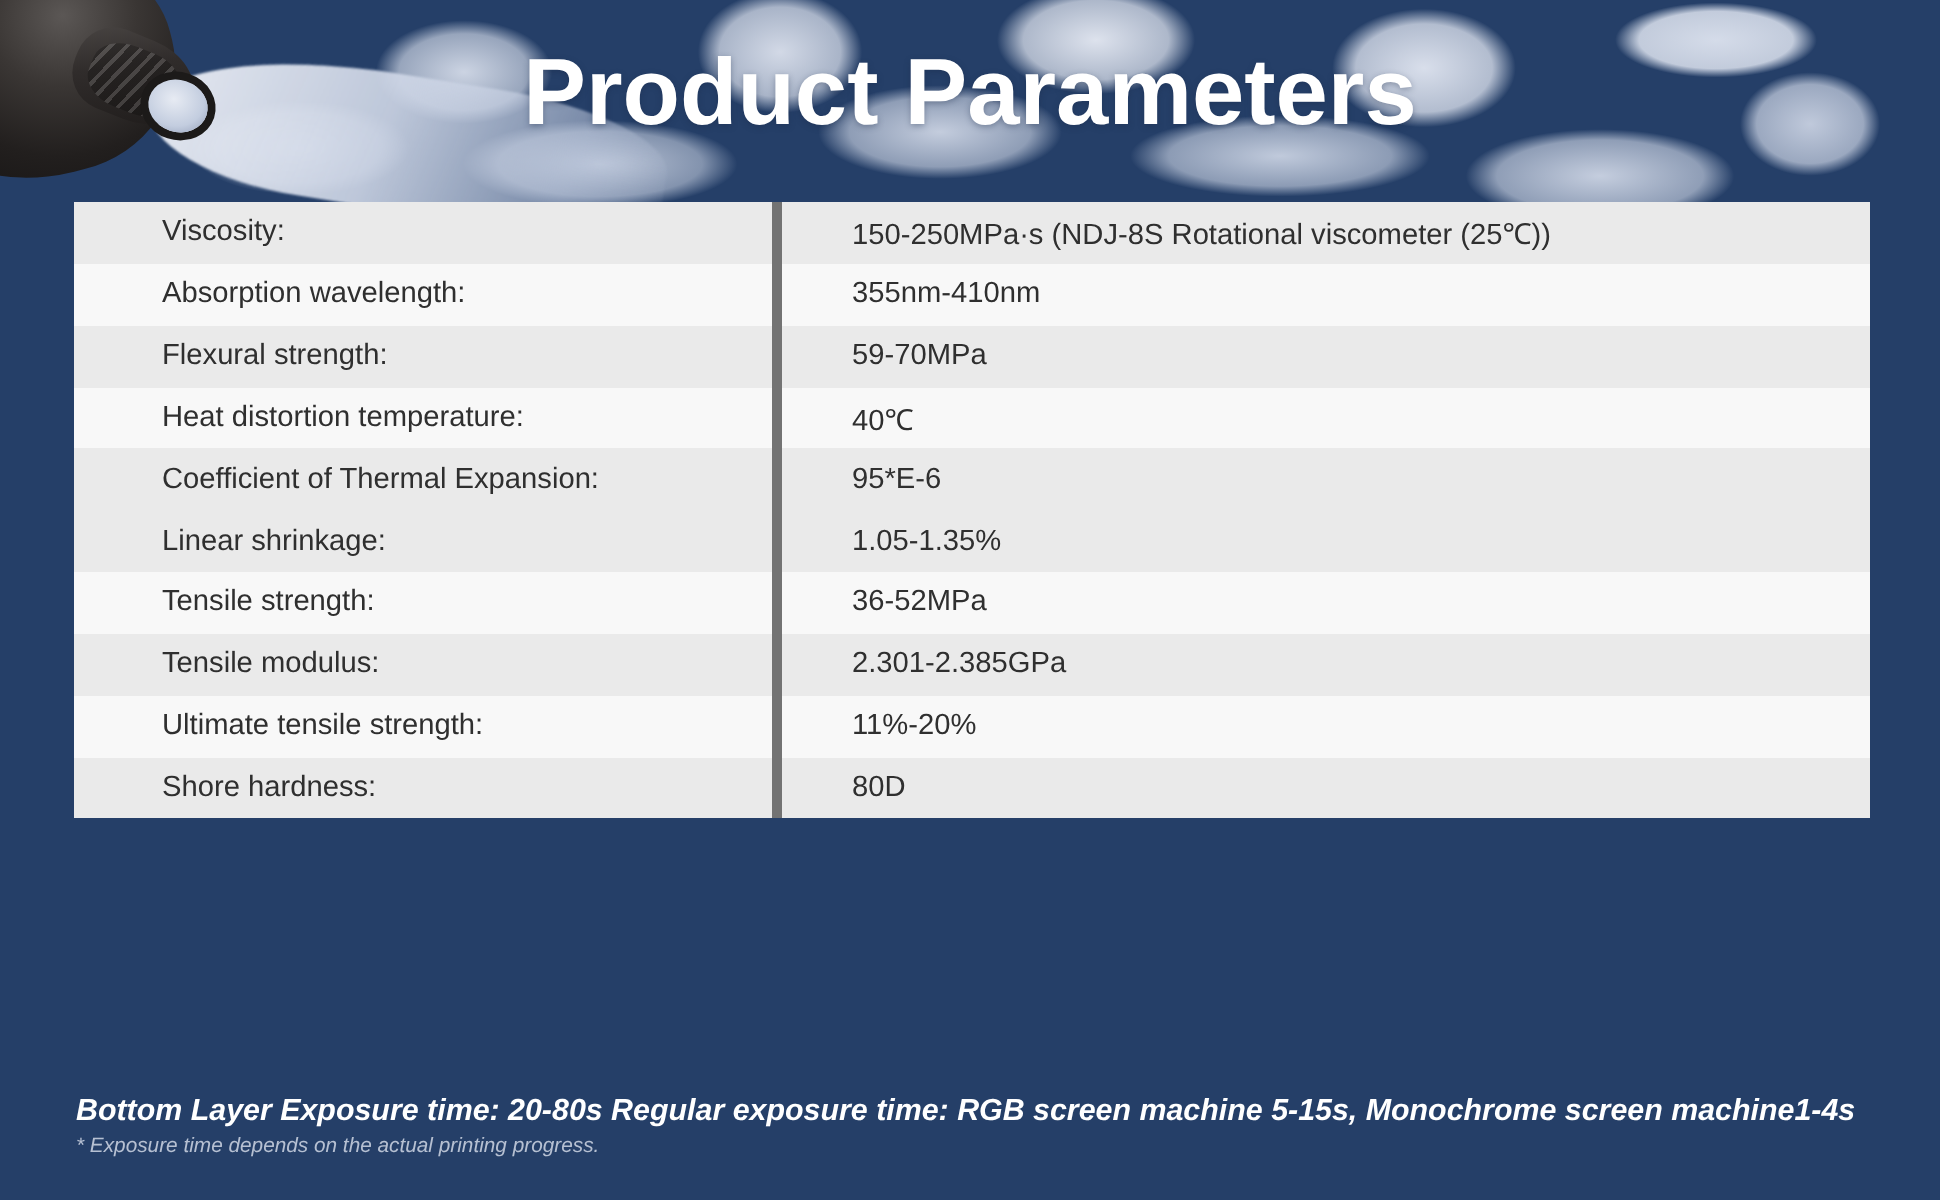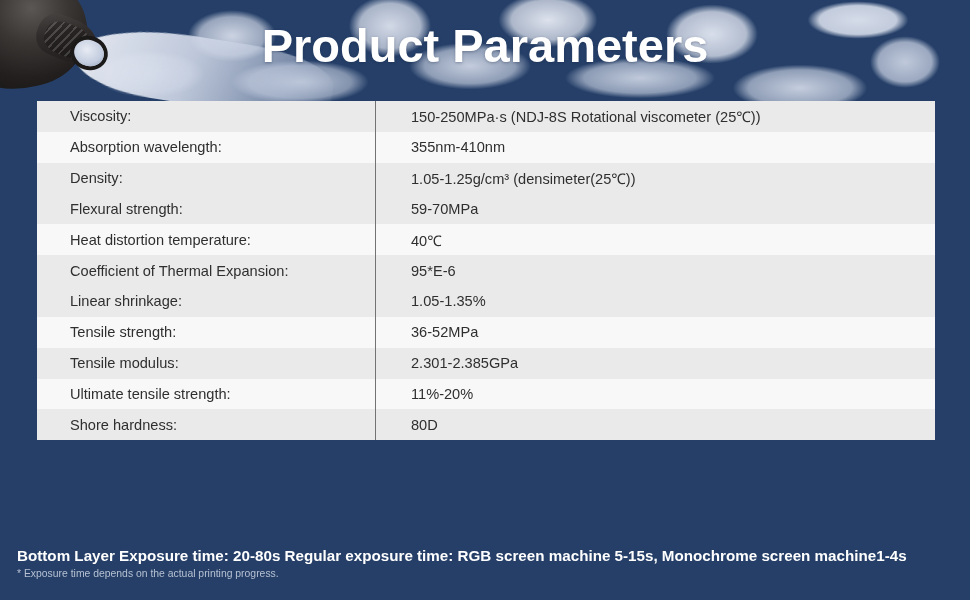--- a/index.html
+++ b/index.html
@@ -122,33 +122,34 @@
   .spec-table tr.even { background: #f8f8f8; }
   .spec-table td {
     padding: 0;
     font-size: 14.6px;
     color: #2f2f2f;
     vertical-align: middle;
     font-family: "Liberation Sans", sans-serif;
   }
   .spec-table td.label {
     width: 305px;
-    padding-left: 33px;
-    border-right: 1px solid #737373;
+    padding-left: 44px;
+    border-right: 5px solid #737373;
   }
   .spec-table td.value {
     padding-left: 35px;
   }
 
   
   .footer {
     position: absolute;
-    left: 17px;
+    left: 38px;
     top: 546px;
     width: 920px;
+    font-style: italic;
   }
   .footer-main {
     color: #ffffff;
     font-size: 15.2px;
     font-weight: bold;
     line-height: 1.25;
     white-space: nowrap;
     font-family: "Liberation Sans", sans-serif;
   }
   .footer-note {
@@ -178,24 +179,20 @@
     <tbody>
       <tr class="odd">
         <td class="label">Viscosity:</td>
         <td class="value">150-250MPa·s (NDJ-8S  Rotational viscometer (25℃))</td>
       </tr>
       <tr class="even">
         <td class="label">Absorption wavelength:</td>
         <td class="value">355nm-410nm</td>
       </tr>
       <tr class="odd">
-        <td class="label">Density:</td>
-        <td class="value">1.05-1.25g/cm³ (densimeter(25℃))</td>
-      </tr>
-      <tr class="odd">
         <td class="label">Flexural strength:</td>
         <td class="value">59-70MPa</td>
       </tr>
       <tr class="even">
         <td class="label">Heat distortion temperature:</td>
         <td class="value">40℃</td>
       </tr>
       <tr class="odd">
         <td class="label">Coefficient of Thermal Expansion:</td>
         <td class="value">95*E-6</td>

